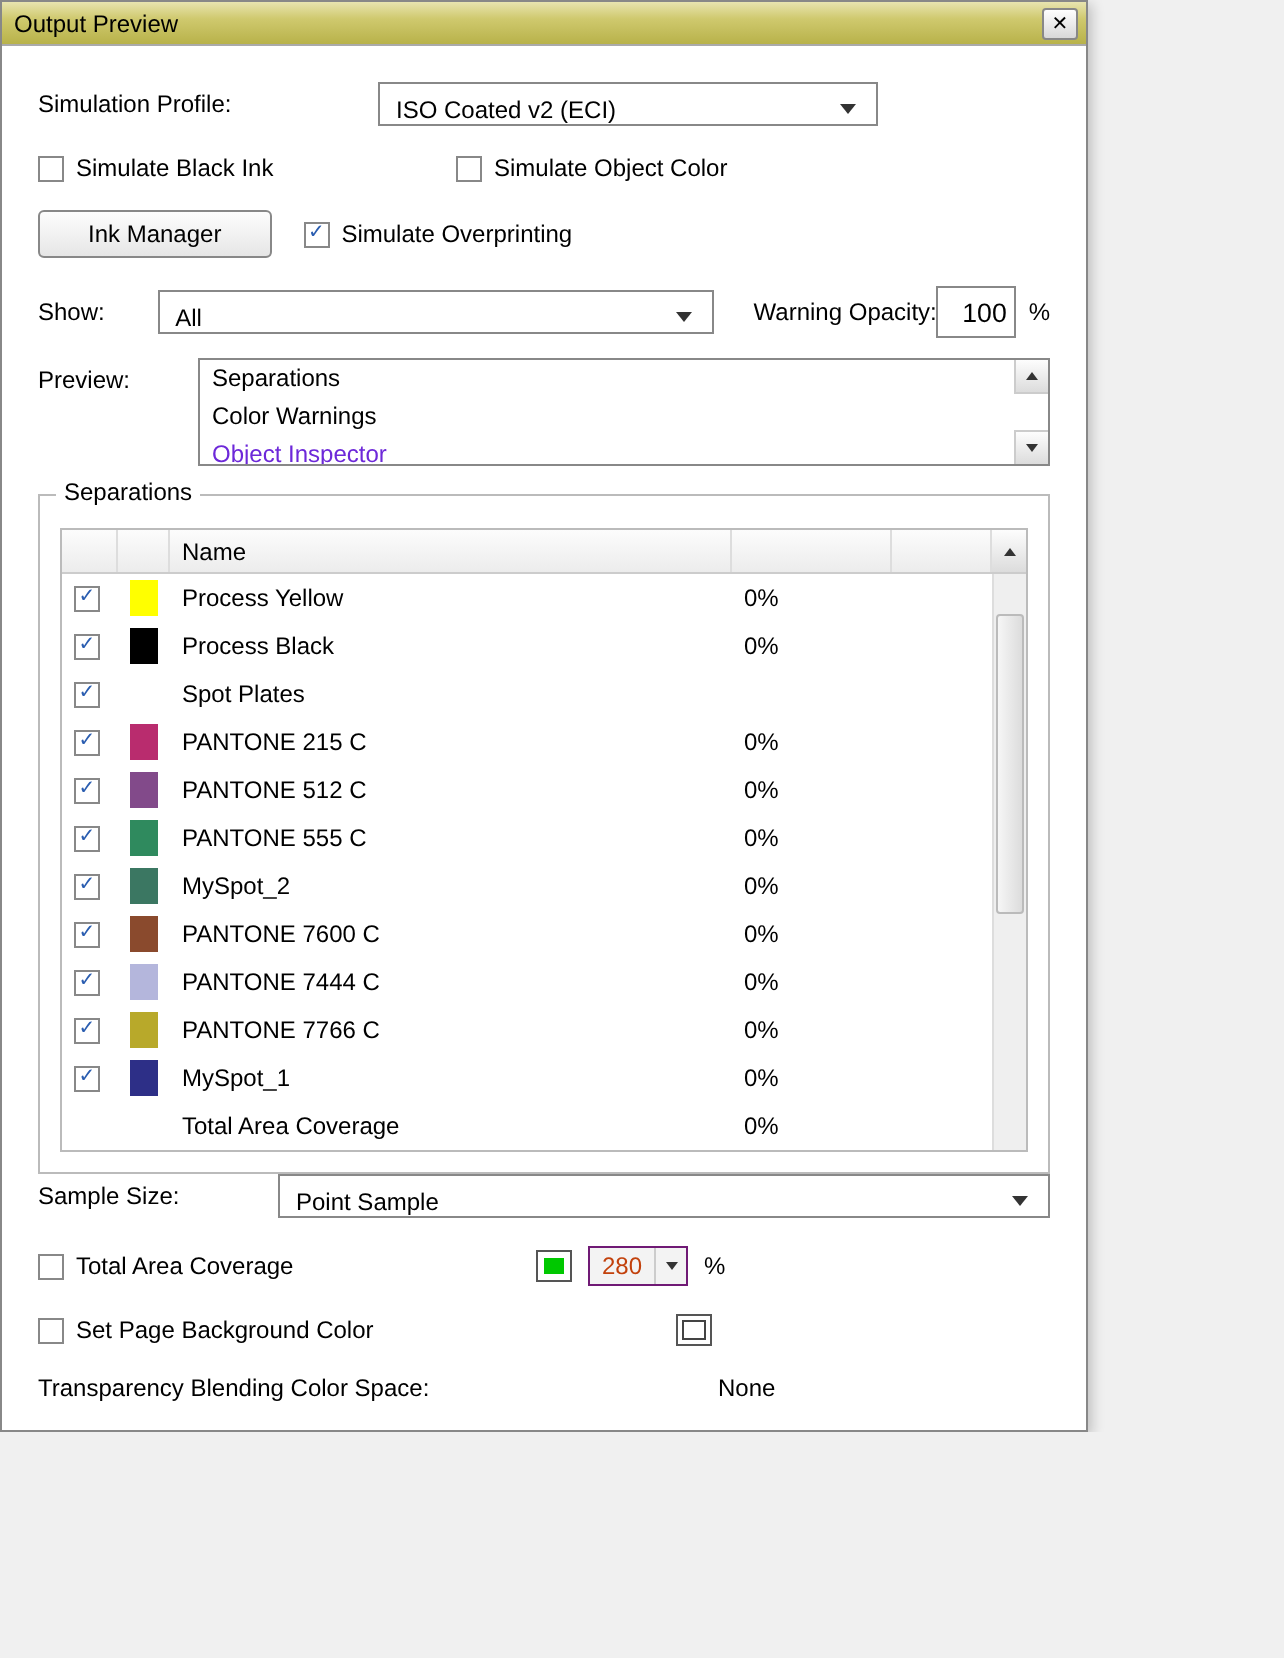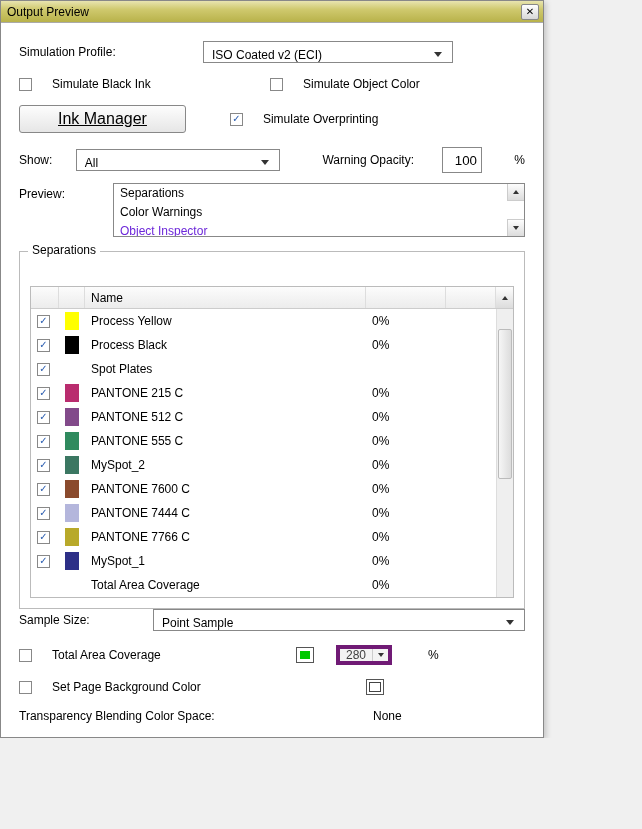--- a/index.html
+++ b/index.html
@@ -42,21 +42,20 @@
     font-size: 10px;
     cursor: pointer;
   }
   .body {
     padding: 18px 18px 10px 18px;
   }
   .row {
     display: flex;
     align-items: center;
     margin-bottom: 14px;
-    gap: 14px;
   }
   .row.tight { margin-bottom: 10px; }
   .lab { white-space: nowrap; }
   .combo {
     display: inline-flex;
     align-items: flex-end;
     justify-content: space-between;
     border: 1px solid #888;
     background: #fff;
     height: 22px;
@@ -94,24 +93,23 @@
     content: "✓";
     font-size: 10px;
     color: #2a5db0;
     line-height: 1;
   }
   .button {
     display: inline-block;
     border: 1px solid #888;
     border-radius: 3px;
     background: linear-gradient(to bottom,#fdfdfd,#e6e6e6);
-    padding: 4px 38px;
-    font-size: 16px;
+    padding: 4px 24px;
+    font-size: 12px;
     cursor: pointer;
-    text-decoration: underline;
   }
   .textfield {
     border: 1px solid #888;
     height: 20px;
     padding: 12px 4px;
     text-align: right;
   }
   .listbox {
     border: 1px solid #888;
     background: #fff;
@@ -149,21 +147,21 @@
   .group-title {
     position: absolute;
     top: -9px;
     left: 8px;
     background: #fff;
     padding: 0 4px;
     font-size: 12px;
   }
   .table-wrap {
     border: 1px solid #bbb;
-    margin-top: 24px;
+    margin-top: 6px;
   }
   .table-head {
     display: grid;
     grid-template-columns: 28px 26px 1fr 80px 50px 17px;
     background: linear-gradient(to bottom,#fcfcfc,#ececec);
     border-bottom: 1px solid #ccc;
     height: 22px;
     align-items: center;
     font-size: 12px;
   }
@@ -206,24 +204,24 @@
   .color-well {
     width: 18px; height:16px;
     border: 1px solid #555;
     display:inline-flex;align-items:center;justify-content:center;
     background:#fff;
     margin-right:8px;
   }
   .color-well .inner { width:10px;height:8px; }
   .spinner {
     display:inline-flex;align-items:center;
-    border:4px solid #701a75;
+    border:1px solid #701a75;
     height:20px;
     background:#f3f3f3;
-    color:#404040;
+    color:#c2410c;
   }
   .spinner .val { padding:0 6px; }
   .spinner .btn { width:16px;display:flex;align-items:center;justify-content:center;border-left:1px solid #ccc;height:100%;}
   .small-well {
     width:18px;height:16px;border:1px solid #555;display:inline-block;position:relative;
   }
   .small-well::after{
     content:"";position:absolute;inset:2px;border:1px solid #444;
   }
 </style>

